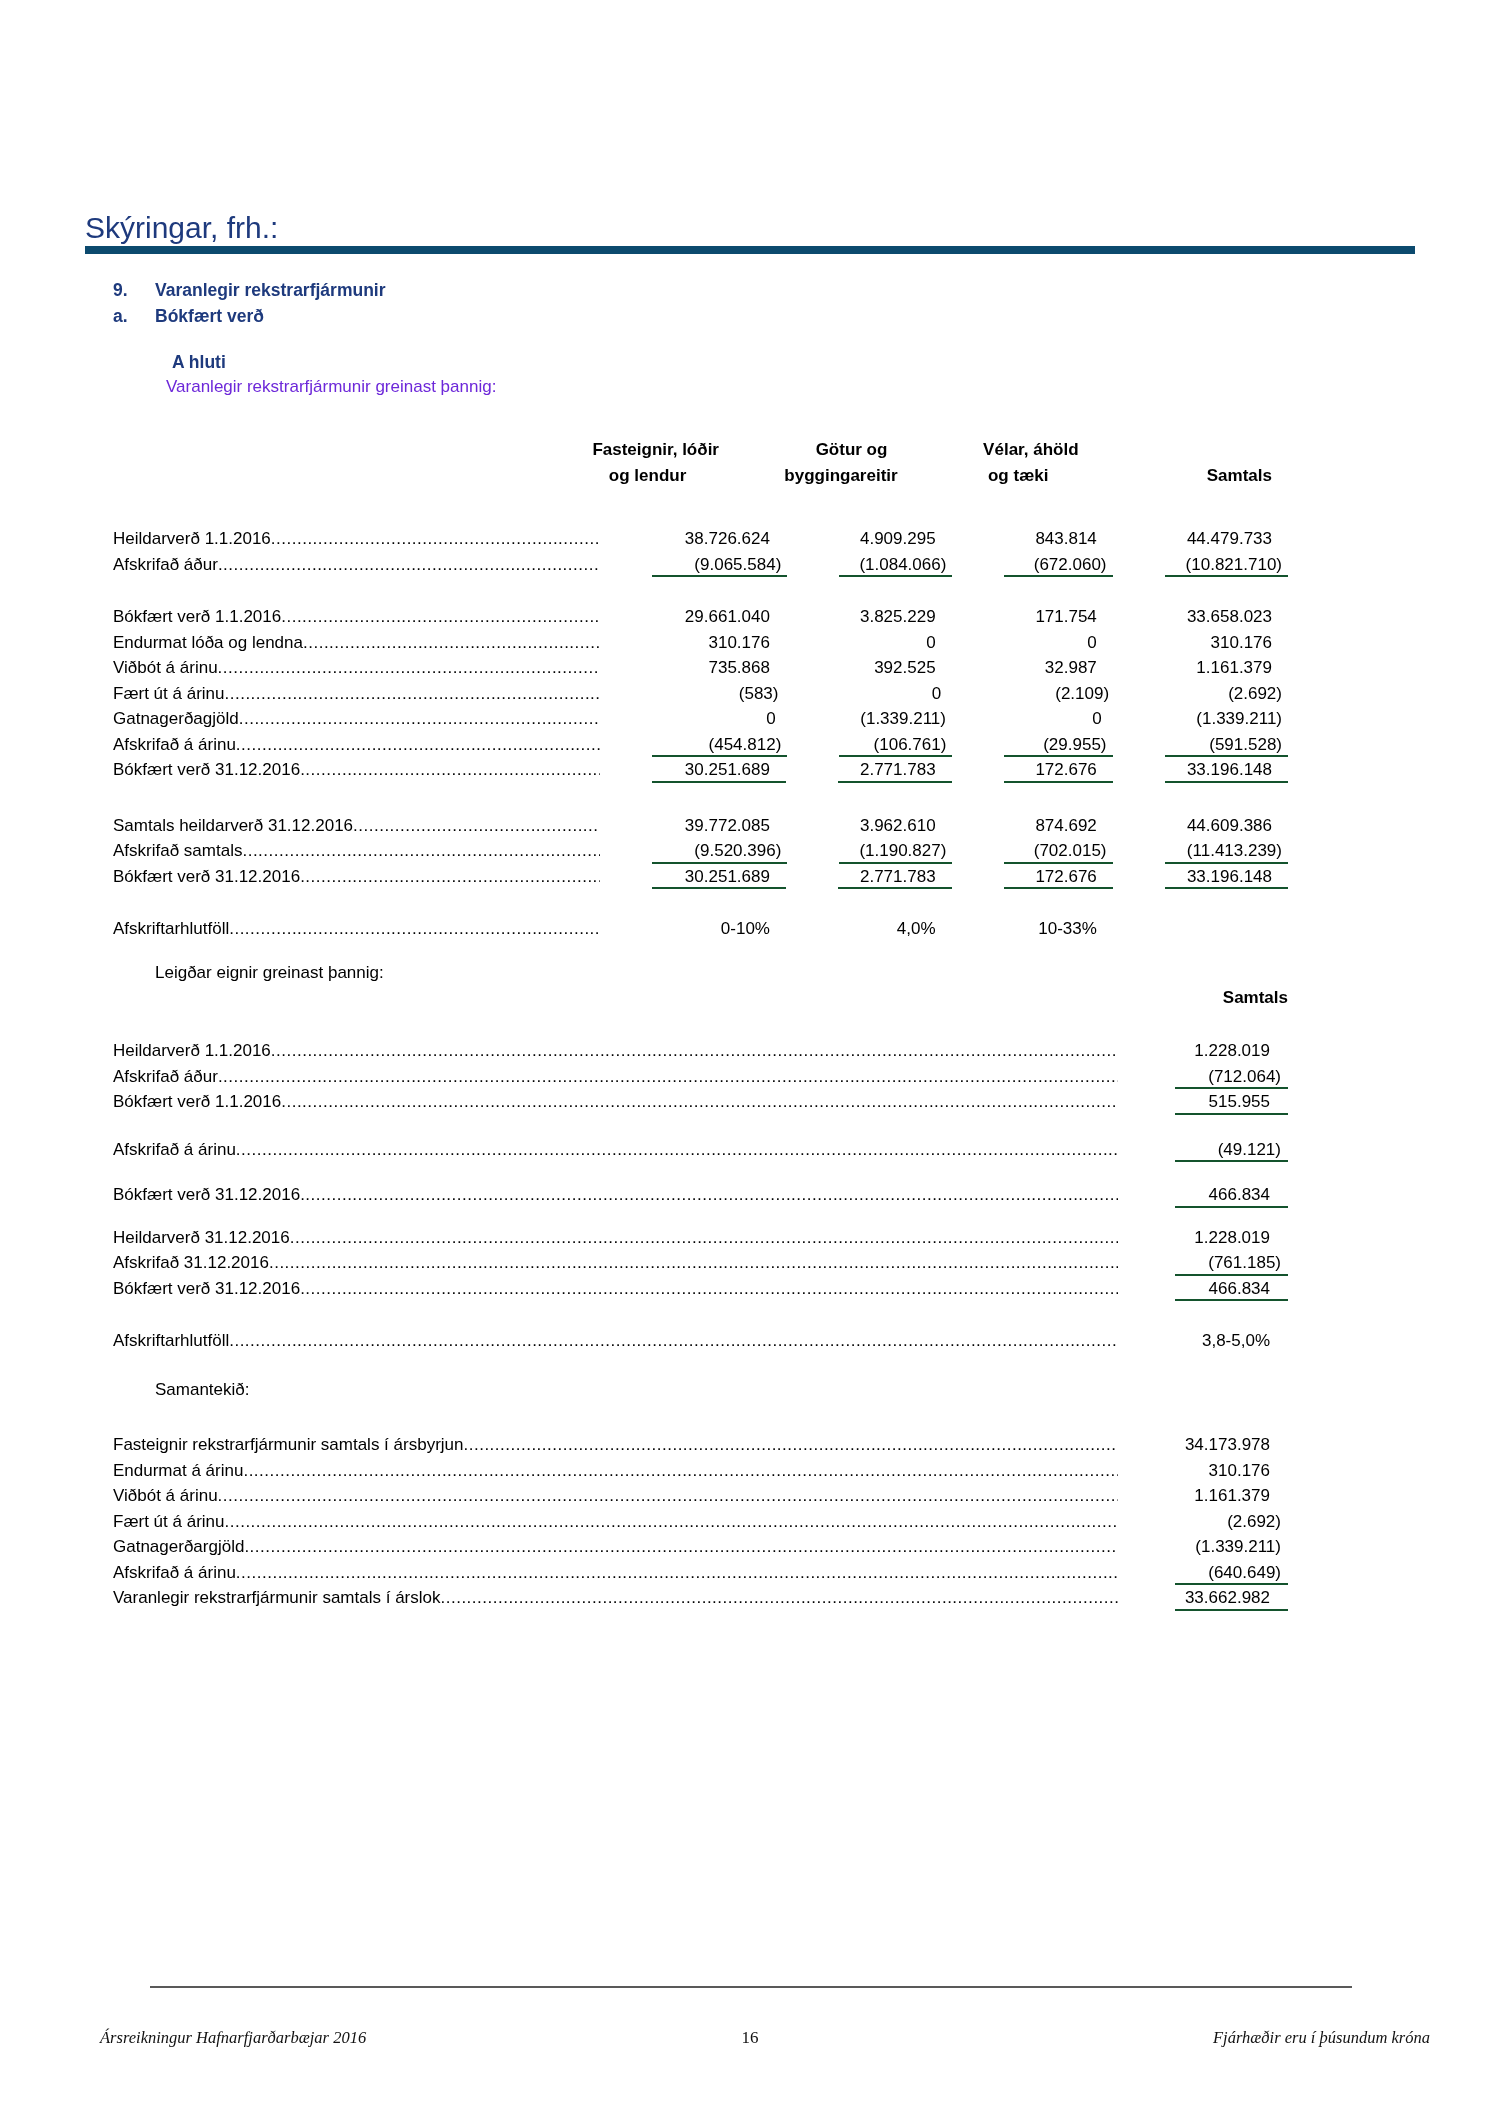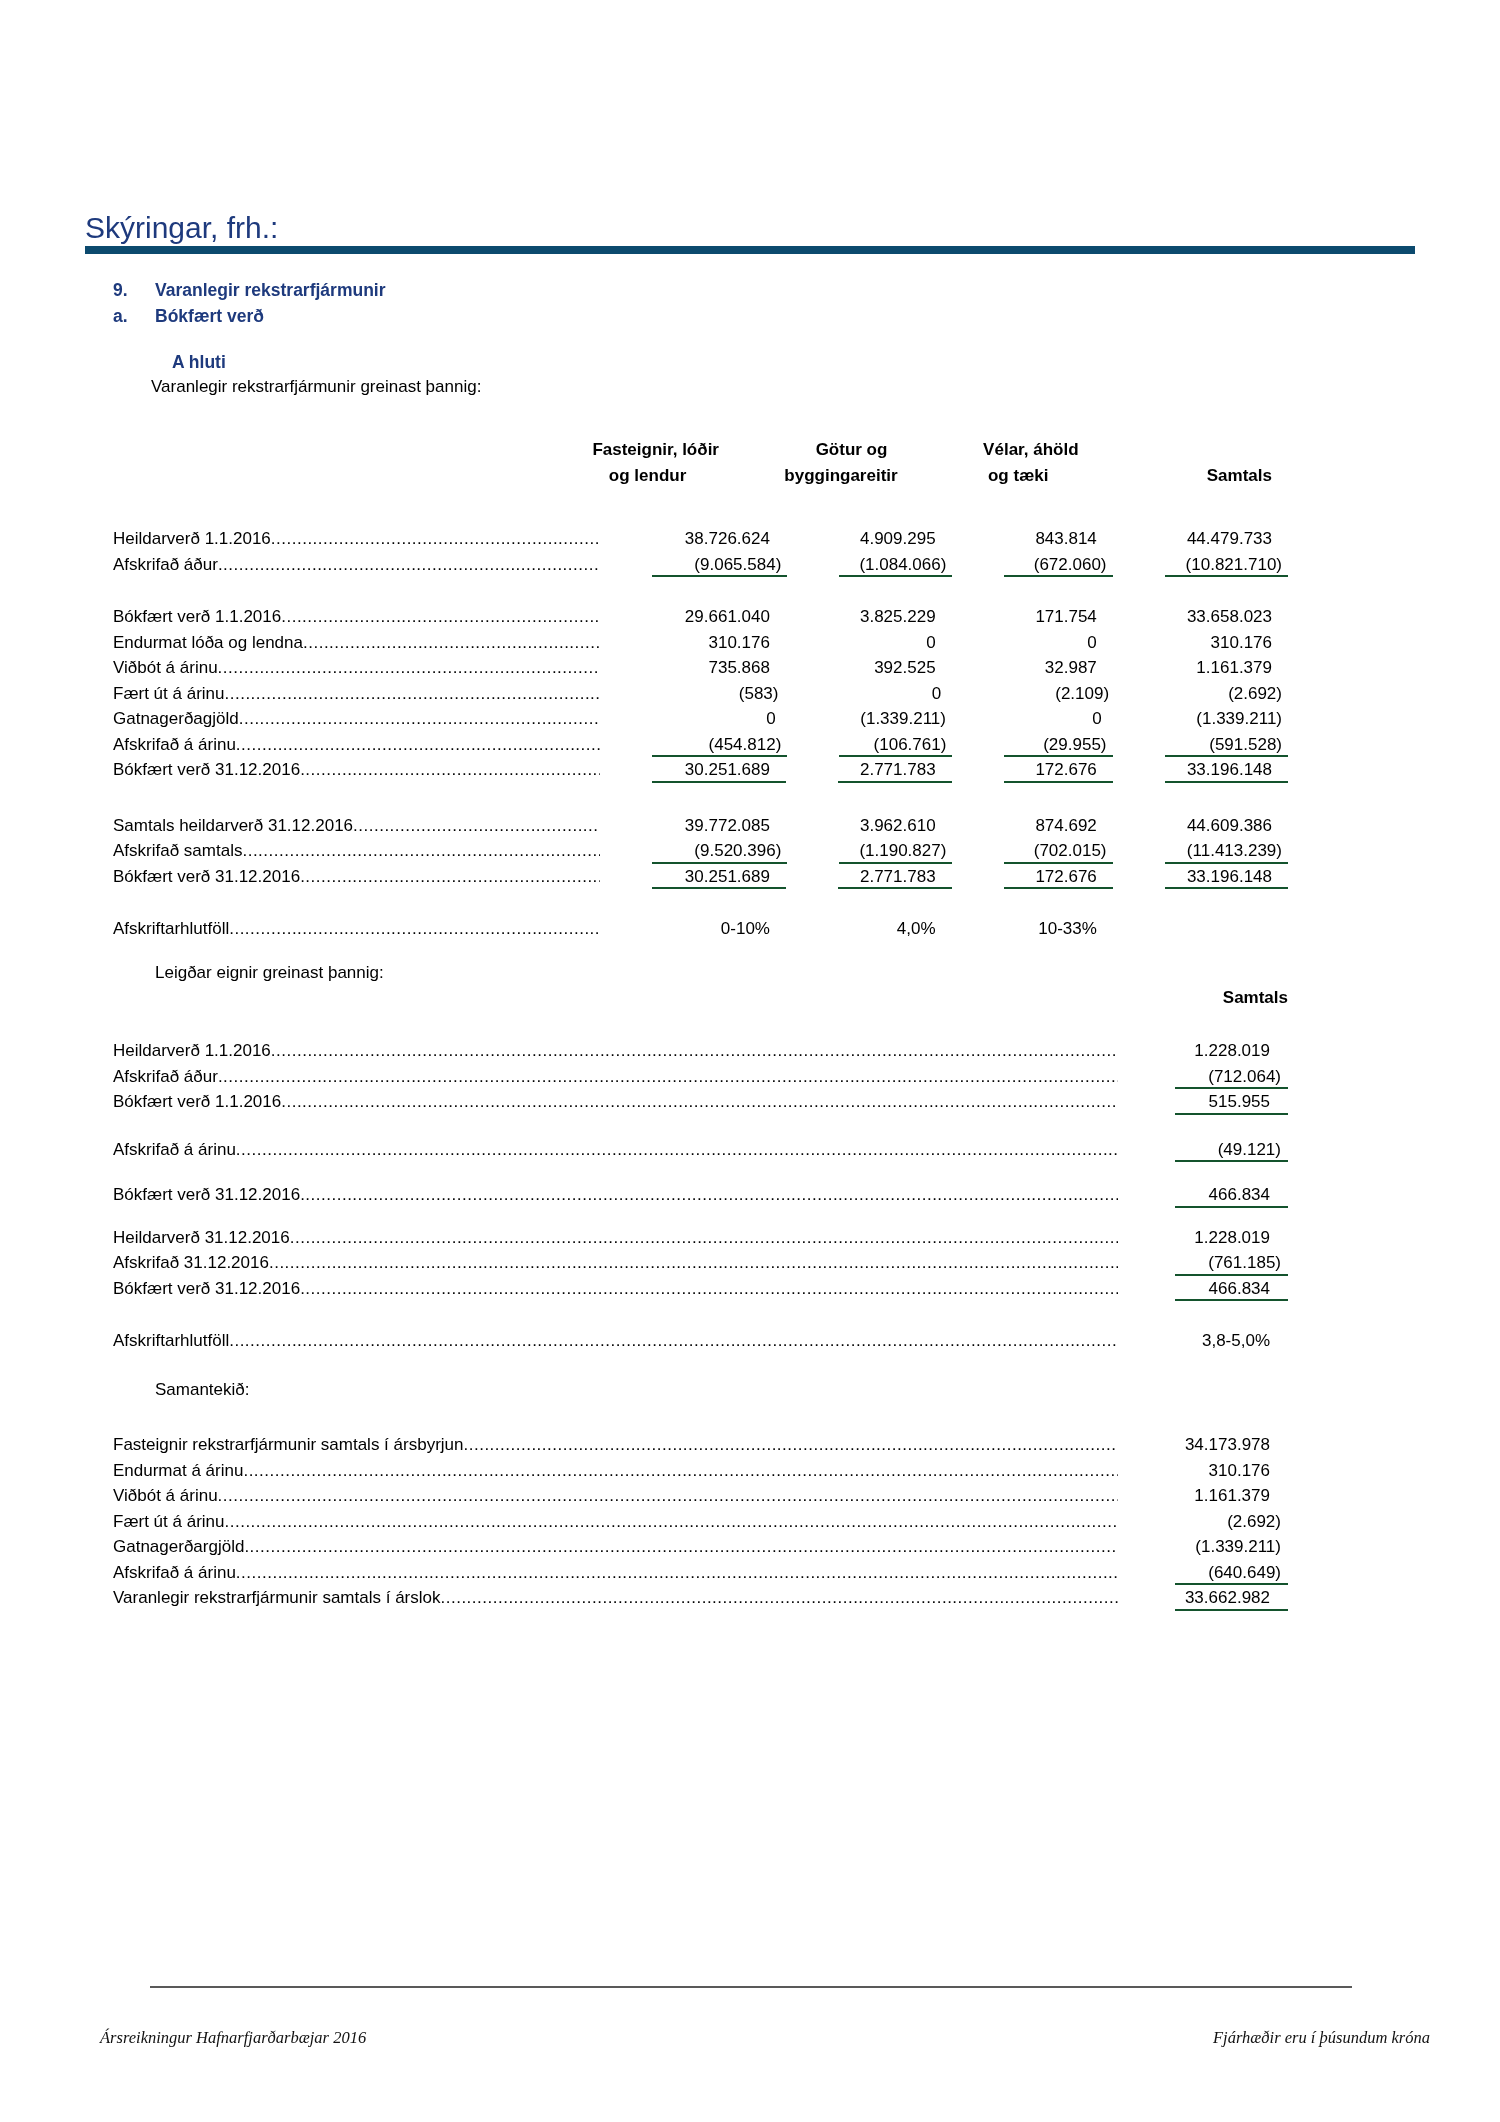--- a/index.html
+++ b/index.html
@@ -9,21 +9,21 @@
   
   .title{position:absolute;left:85px;top:210px;width:1330px;margin:0;
          font-size:30px;font-weight:400;color:#1e3a7d;line-height:36px;
          border-bottom:8px solid #0c4a6e;}
 
   
   .notehead{position:absolute;left:113px;top:278px;}
   .nrow{display:flex;height:25.5px;line-height:25.5px;font-weight:bold;color:#1e3a7d;font-size:17.5px;}
   .nnum{width:42px;}
   .subhead{position:absolute;left:172px;top:352px;font-weight:bold;color:#1e3a7d;font-size:17.5px;}
-  .intro{position:absolute;left:151px;top:377px;color:#000000;}
+  .intro{position:absolute;left:166px;top:377px;color:#6d28d9;}
 
   
   .trow{display:flex;height:25.5px;line-height:25.5px;gap:44px;}
   .lbl{display:flex;}
   .lt{white-space:nowrap;}
   .leader{flex:1;overflow:hidden;white-space:nowrap;letter-spacing:0.5px;}
   .val{text-align:right;padding-right:16px;white-space:nowrap;}
   .val.paren{padding-right:6px;}
   .ul{border-bottom:2px solid #14532d;}
 
@@ -357,16 +357,17 @@
     <div class="trow">
       <div class="lbl">
           <span class="lt">Varanlegir rekstrarfjármunir samtals í árslok</span>
           <span class="leader">....................................................................................................................................................................................................................................................................</span>
         </div>
       <div class="val ul">33.662.982</div>
     </div>
   </div>
 
   <div class="footrule"></div>
+  <div class="foot f-center">16</div>
   <div class="foot f-left">Ársreikningur Hafnarfjarðarbæjar 2016</div>
   <div class="foot f-right">Fjárhæðir eru í þúsundum króna</div>
 
 </div>
 
 </body></html>

